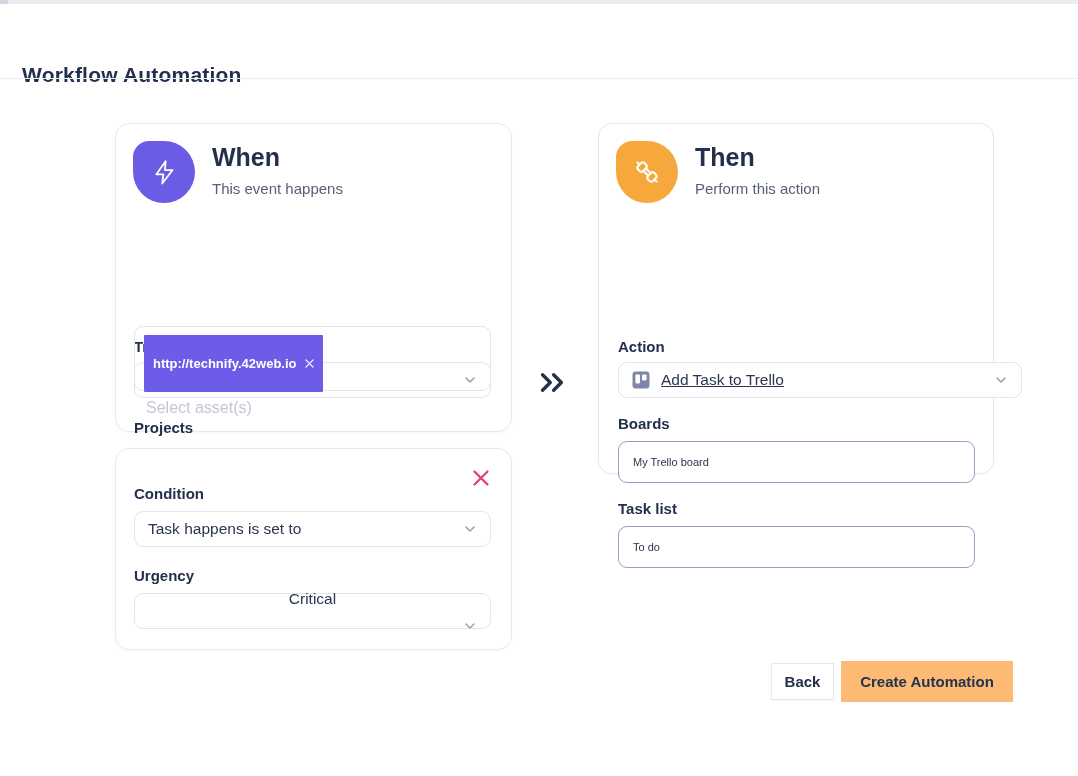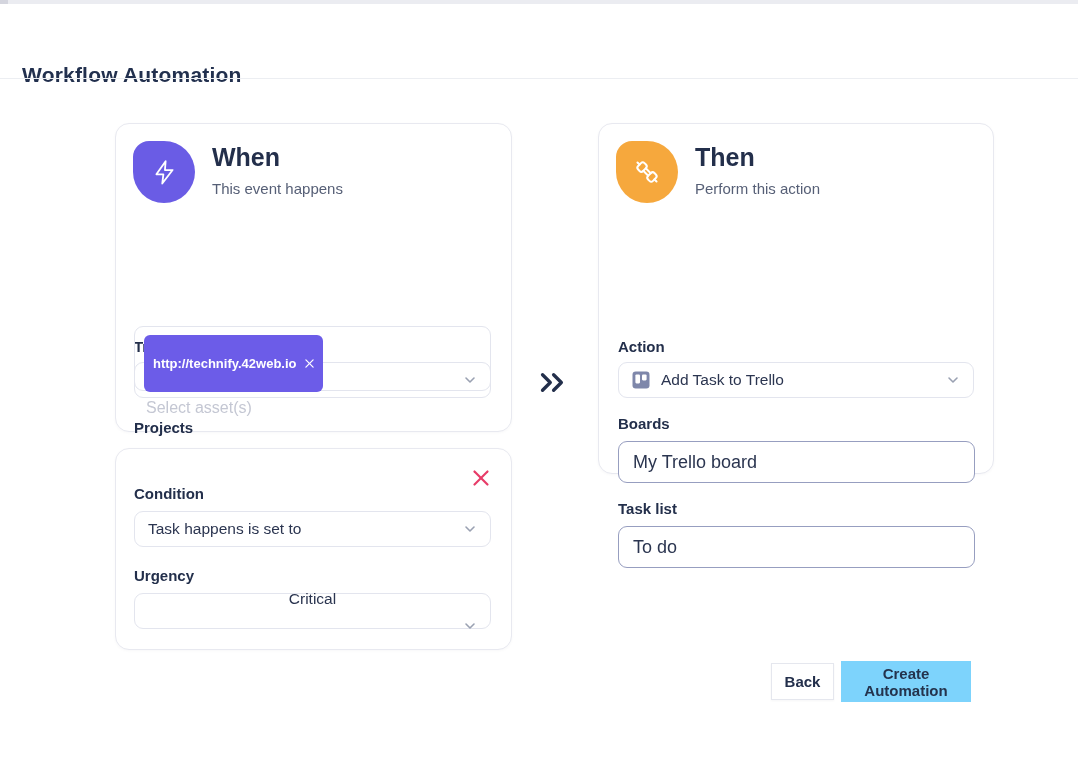--- a/index.html
+++ b/index.html
@@ -28,39 +28,39 @@
   .card-subtitle{position:absolute;left:96px;top:56px;font-size:15px;color:#565f76;}
 
   .field-label{position:absolute;font-size:15px;font-weight:700;color:#232f4b;}
 
   .select{position:absolute;height:36px;border:1px solid #e3e5ee;border-radius:9px;background:#fff;
           display:flex;align-items:center;gap:11px;padding:0 13px;box-sizing:border-box;
           font-size:15.5px;color:#2b3550;cursor:pointer;justify-content:center;}
   .select .chev{margin-left:auto;display:flex;}
 
   .textbox{position:absolute;height:42px;border:1px solid #979ec0;border-radius:9px;background:#fff;
-           box-sizing:border-box;padding:0 14px;font-size:18px;color:#2b3550;width:357px;
+           box-sizing:border-box;padding:0 14px;font-size:11px;color:#2b3550;width:357px;
            font-family:"Liberation Sans",sans-serif;outline:none;}
 
   .multiselect{position:absolute;left:18px;top:202px;width:357px;height:65px;border:1px solid #e3e5ee;
                border-radius:9px;box-sizing:border-box;padding:8px 9px;cursor:text;}
   .tag{display:inline-flex;align-items:center;gap:8px;background:#6c5ce8;color:#fff;
-       font-size:13px;font-weight:700;border-radius:6px;padding:22px 9px;line-height:1;}
+       font-size:13px;font-weight:700;border-radius:1px;padding:22px 9px;line-height:1;}
   .tag-close{font-size:12px;font-weight:400;cursor:pointer;line-height:1;display:flex;}
   .ms-placeholder{margin-top:7px;padding-left:2px;font-size:16px;color:#c4c7d3;}
 
   .close-x{position:absolute;right:21px;top:20px;width:18px;height:18px;cursor:pointer;display:flex;}
 
   .connector{position:absolute;left:537px;top:367px;display:flex;}
 
   .btn{position:absolute;display:flex;align-items:center;justify-content:center;border-radius:0;
        font-size:15px;cursor:pointer;box-sizing:border-box;font-family:"Liberation Sans",sans-serif;}
   .btn-back{left:771px;top:663px;width:63px;height:37px;background:#fff;border:1px solid #e5e7ee;
             color:#232f4b;font-weight:600;box-shadow:0 1px 2px rgba(25,30,60,.04);}
-  .btn-create{left:841px;top:661px;width:130px;height:41px;background:#7dd3fc;border:none;
+  .btn-create{left:841px;top:661px;width:172px;height:41px;background:#fdba74;border:none;
               color:#24334d;font-weight:700;}
 </style>
 </head>
 <body>
 
 <div class="canvas">
 
   <div class="topbar">
     <div class="topbar-thumb"></div>
   </div>
@@ -124,21 +124,21 @@
           <line x1="9.2" y1="13.4" x2="14.8" y2="13.4"></line>
           <line x1="1.2" y1="12" x2="3.6" y2="12"></line>
           <line x1="20.4" y1="12" x2="22.8" y2="12"></line>
         </g>
       </svg>
     </div>
     <div class="card-title">Then</div>
     <div class="card-subtitle">Perform this action</div>
 
     <div class="field-label" style="left:19px;top:214px;">Action</div>
-    <div class="select" style="left:19px;top:238px;width:356px;">
+    <div class="select" style="left:19px;top:238px;width:404px;text-decoration:underline;">
       <span style="display:flex;">
         <svg width="18" height="18" viewBox="0 0 18 18">
           <rect x="0.5" y="0.5" width="17" height="17" rx="3.2" fill="#7e87aa"></rect>
           <rect x="3.4" y="3.4" width="4.6" height="9" rx="1.1" fill="#ffffff"></rect>
           <rect x="10" y="3.4" width="4.6" height="6" rx="1.1" fill="#ffffff"></rect>
         </svg>
       </span>
       <span>Add Task to Trello</span>
       <span class="chev">
         <svg width="14" height="14" viewBox="0 0 14 14" fill="none" stroke="#9aa1b2" stroke-width="1.6" stroke-linecap="round" stroke-linejoin="round">

